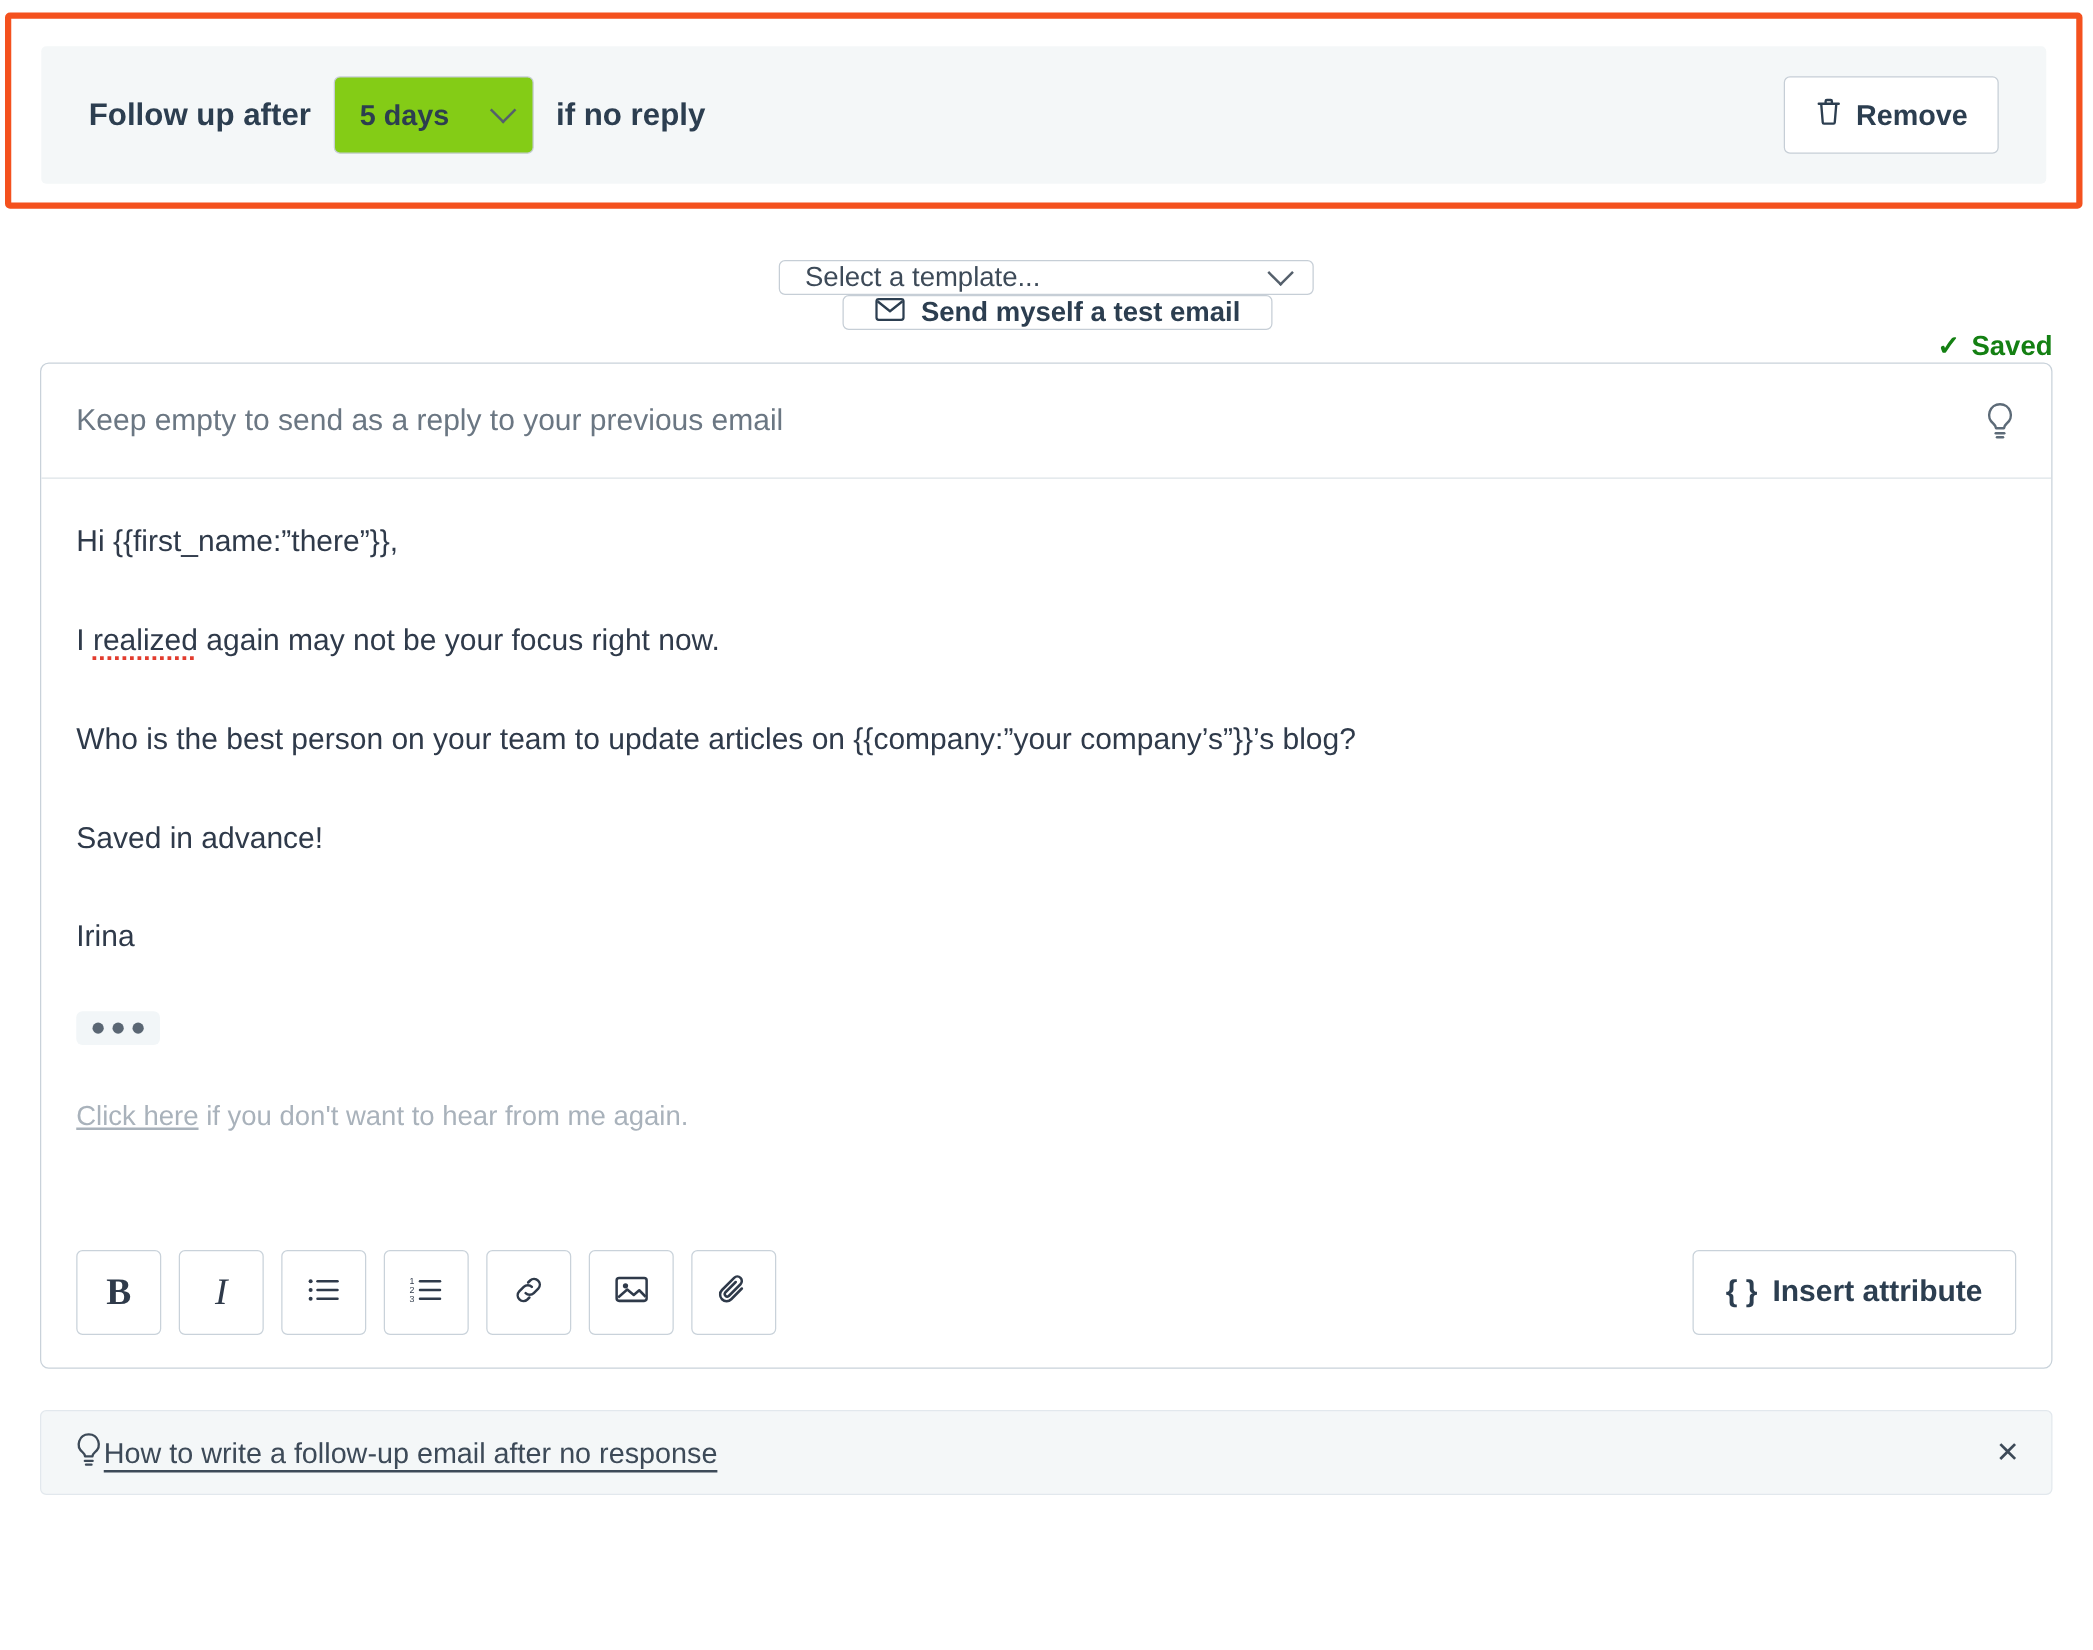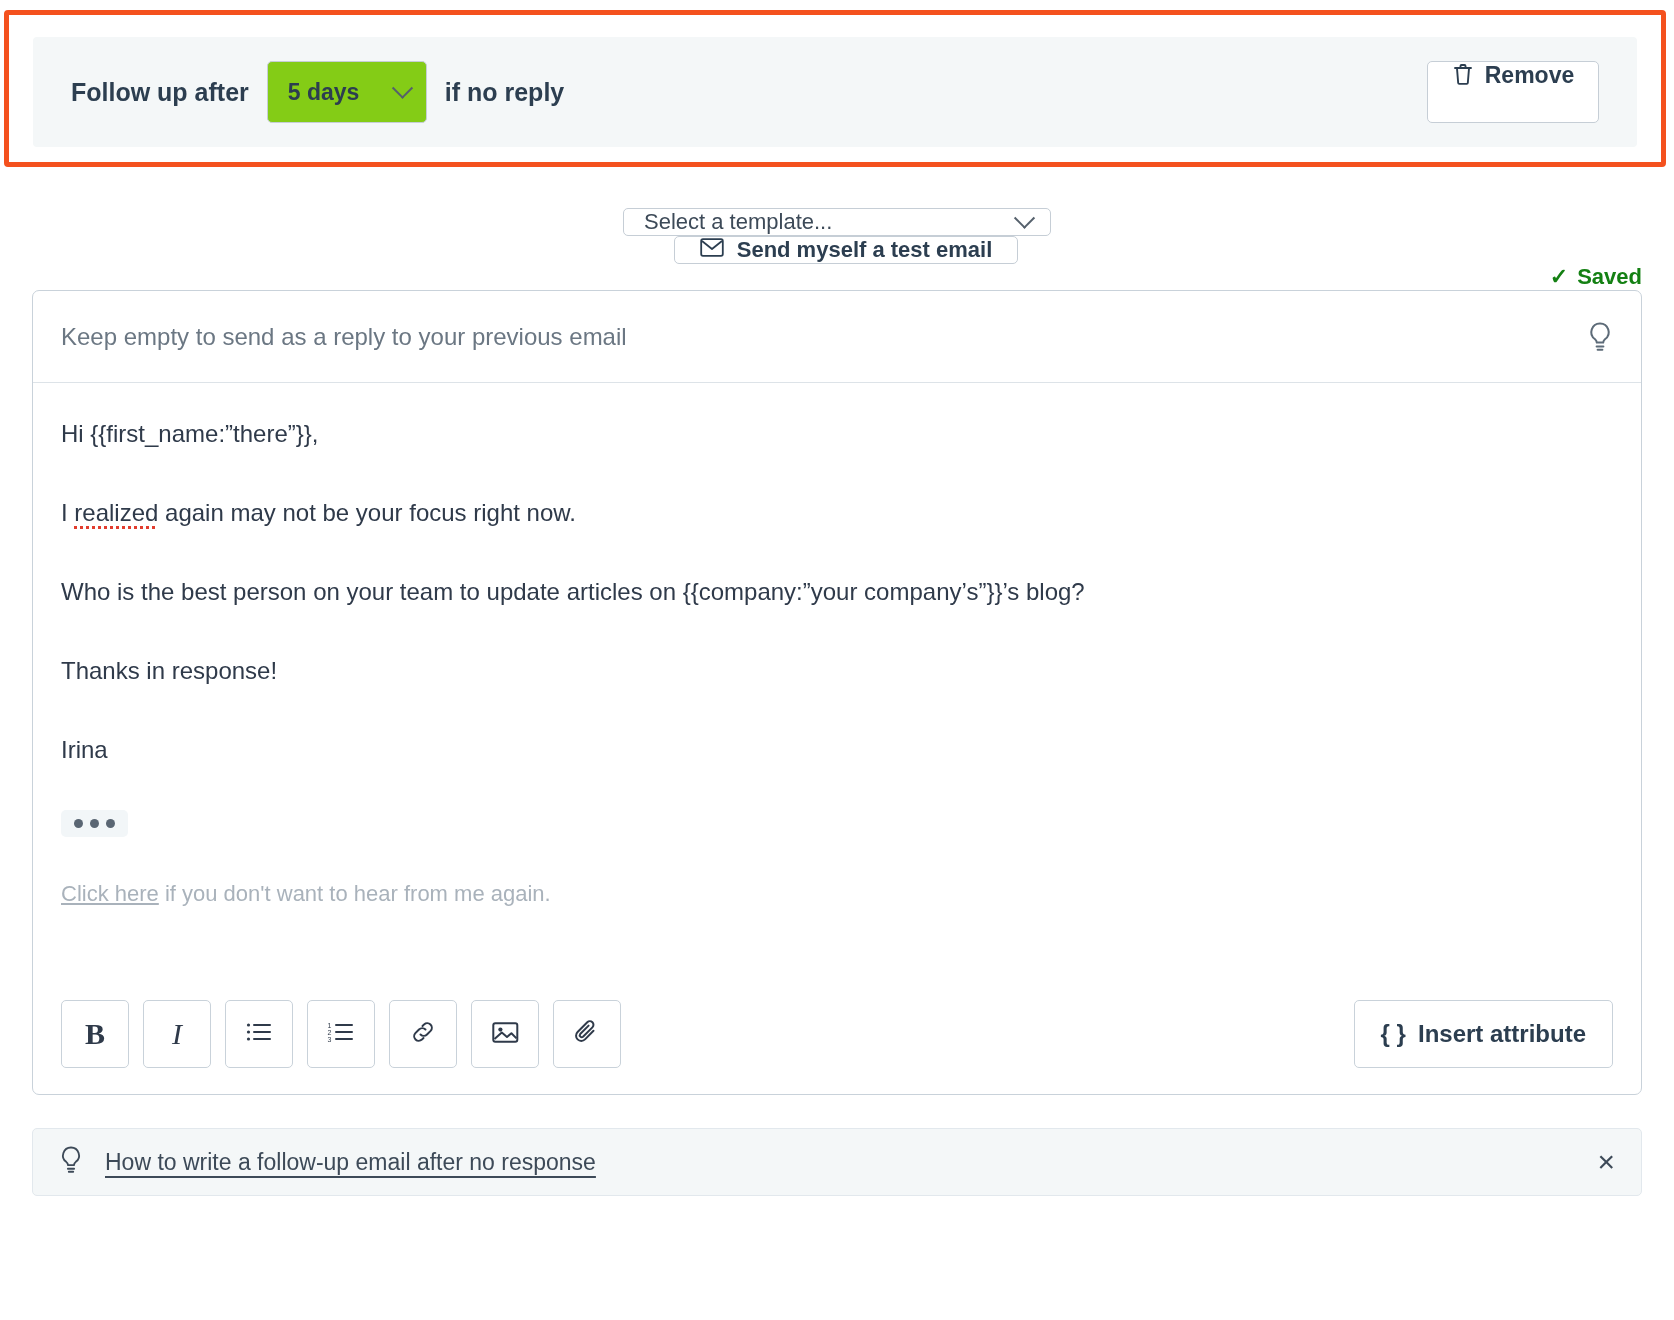--- a/index.html
+++ b/index.html
@@ -72,20 +72,21 @@
     transform: rotate(45deg) translate(-3px,-3px);
   }
   .remove-btn {
     margin-left: auto;
     height: 62px;
     min-width: 172px;
     border: 1px solid #c6ced6;
     border-radius: 5px;
     background: #ffffff;
     display: flex;
+    align-items: center;
     justify-content: center;
     gap: 11px;
     font-size: 23px;
     font-weight: bold;
     color: #2c3e50;
     cursor: pointer;
     padding: 0 22px;
   }
 
   
@@ -263,21 +264,20 @@
     width: 1610px;
     height: 68px;
     background: #f4f7f8;
     border: 1px solid #e2e8ed;
     border-radius: 5px;
     display: flex;
     align-items: center;
     padding: 0 26px;
   }
   .tip-text {
-    margin-left: 22px;
     font-size: 23px;
     color: #3d4a58;
     text-decoration: underline;
     text-underline-offset: 6px;
     cursor: pointer;
   }
   .tip-close {
     margin-left: auto;
     font-size: 30px;
     color: #3d4a58;
@@ -351,21 +351,21 @@
 
     <div class="body-area">
       <div class="body-line">Hi {{first_name:”there”}},</div>
 
       <div class="body-line">
         <span>I </span><span class="misspelled">realized</span><span> again may not be your focus right now.</span>
       </div>
 
       <div class="body-line">Who is the best person on your team to update articles on {{company:”your company’s”}}’s blog?</div>
 
-      <div class="body-line">Thanks in response!</div>
+      <div class="body-line">Saved in advance!</div>
 
       <div class="body-line">Irina</div>
 
       <div class="sig-dots">
         <i></i>
         <i></i>
         <i></i>
       </div>
 
       <div class="unsub-line">

